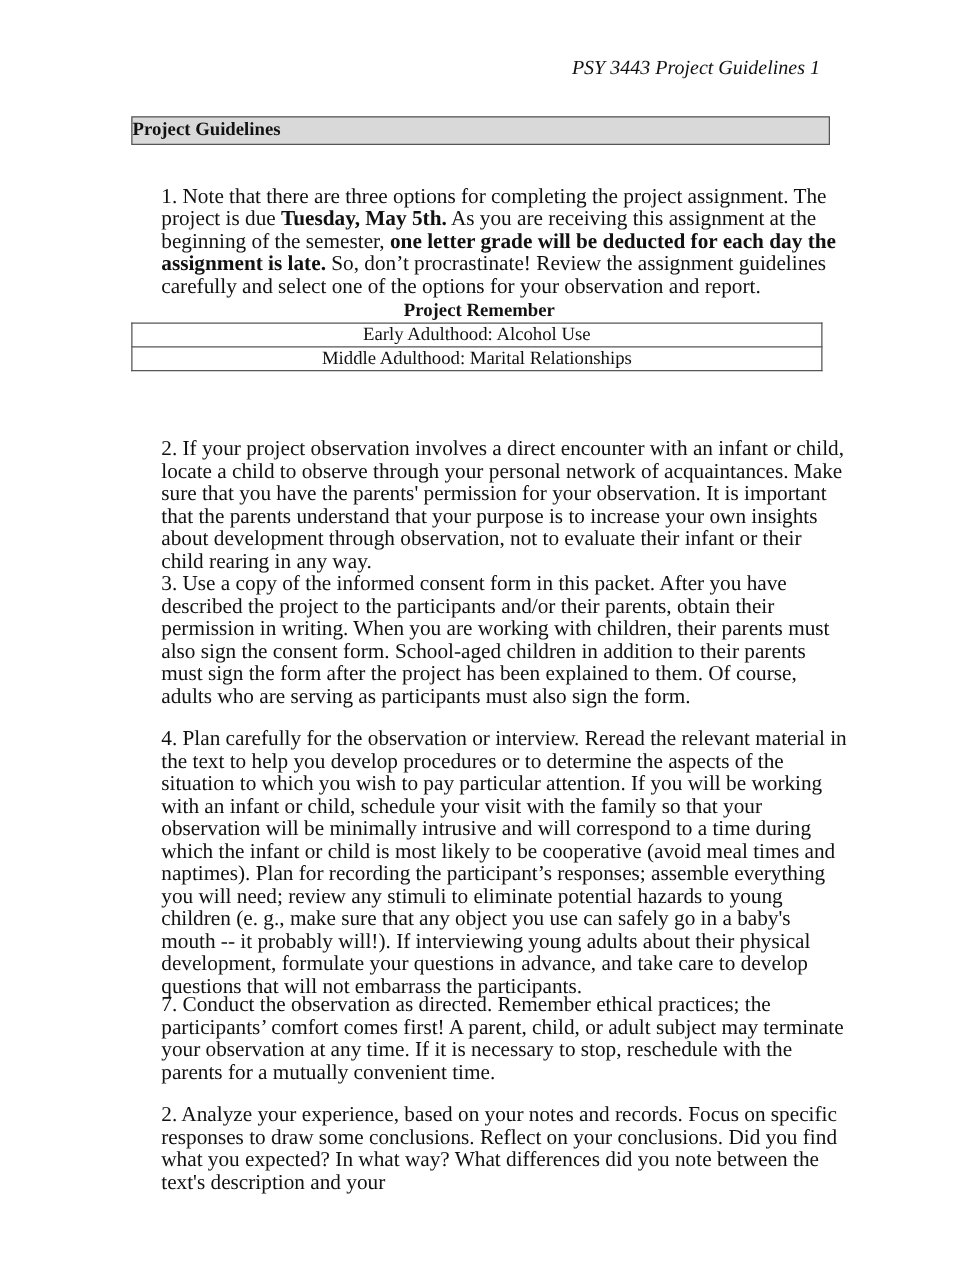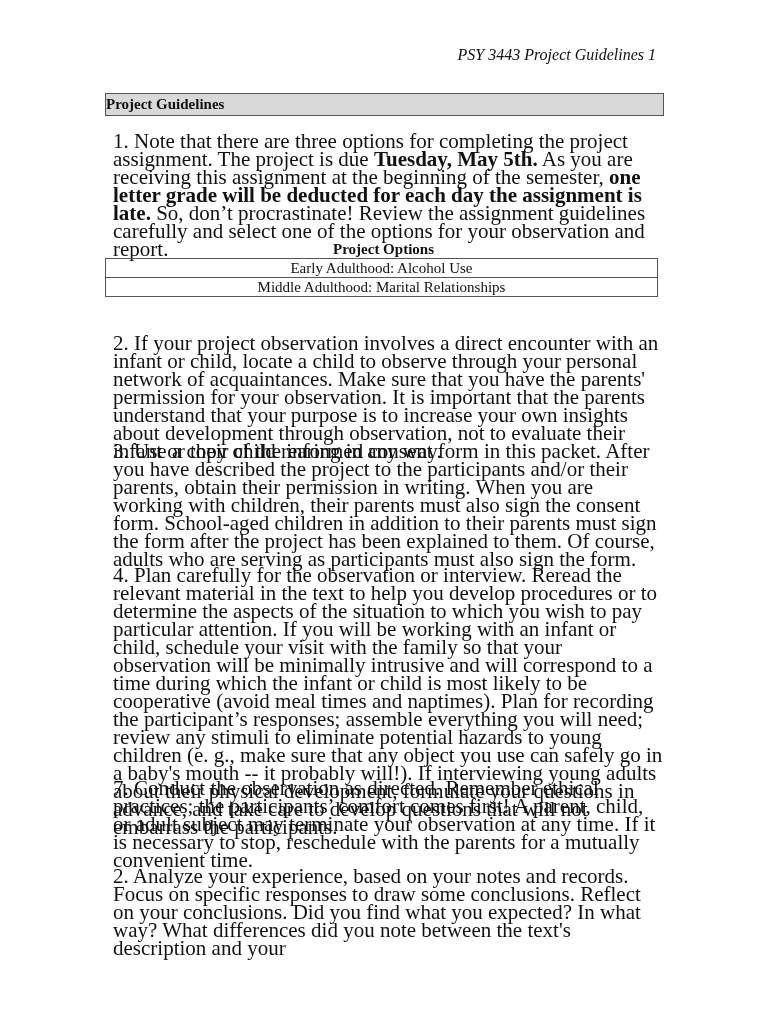--- a/index.html
+++ b/index.html
@@ -2,37 +2,37 @@
 <html><head>
 <meta charset="utf-8">
 <style>
   html, body { margin: 0; padding: 0; background: #ffffff; }
   body { width: 770px; height: 1024px; position: relative; overflow: hidden;
          font-family: "Liberation Serif", serif; color: #111; }
   .header { position: absolute; top: 46px; right: 114px; font-style: italic; font-size: 16px; }
   .title-box { position: absolute; left: 105px; top: 93px; width: 557px; height: 21px;
                background: #d9d9d9; border: 1px solid #555; text-align: left;
                font-weight: bold; font-size: 15px; line-height: 21px; }
-  .para { position: absolute; left: 113px; width: 550px; font-size: 21px; line-height: 18px; margin: 0; }
+  .para { position: absolute; left: 113px; width: 550px; font-size: 17px; line-height: 18px; margin: 16px; }
   .para b { font-weight: bold; }
   .options-title { position: absolute; left: 105px; width: 557px; top: 240px; text-align: center;
                    font-weight: bold; font-size: 15px; line-height: 18px; }
   table.options { position: absolute; left: 105px; top: 258px; width: 553px; border-collapse: collapse; font-size: 15px; }
   table.options td { border: 1px solid #555; text-align: center; height: 18px; line-height: 18px; padding: 0; }
 </style>
 </head>
 <body>
 
 <div class="header">PSY 3443 Project Guidelines 1</div>
 
 <div class="title-box">Project Guidelines</div>
 
 <p class="para" style="top:132px;"><span>1. Note that there are three options for completing the project assignment.  The project is due </span><b>Tuesday, May 5th.</b><span>  As you are receiving this assignment at the beginning of the semester, </span><b>one letter grade will be deducted for each day the assignment is late.</b><span>  So, don’t procrastinate!  Review the assignment guidelines carefully and select one of the options for your observation and report.</span></p>
 
-<div class="options-title">Project Options</div>
+<div class="options-title">Project Remember</div>
 <table class="options">
   <tbody>
   <tr>
         <td>Early Adulthood: Alcohol Use</td>
       </tr>
   <tr>
         <td>Middle Adulthood: Marital Relationships</td>
       </tr>
 </tbody>
   </table>

